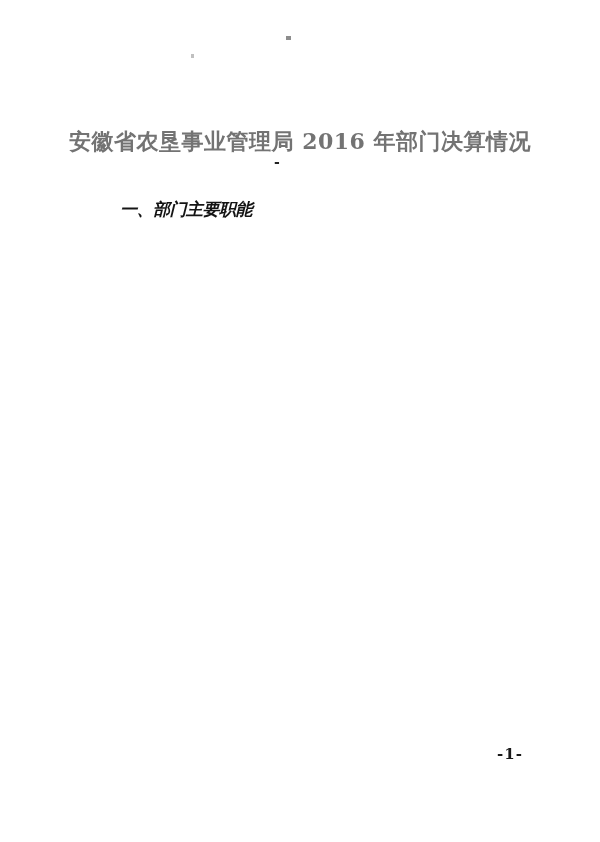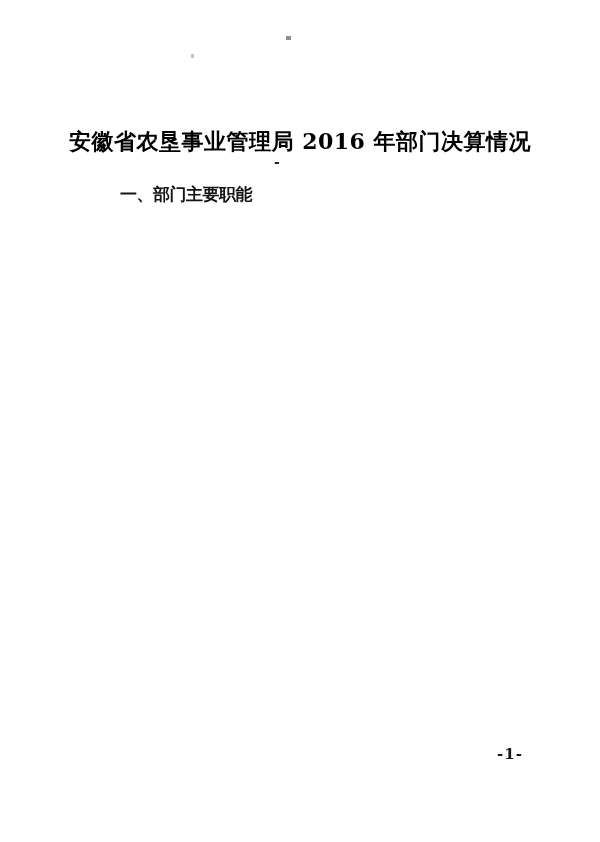--- a/index.html
+++ b/index.html
@@ -16,42 +16,43 @@
     font-family: "DejaVu Serif", "Liberation Serif", serif;
     color: #1a1a1a;
   }
   .title {
     margin: 128px 40px 0 40px;
     font-size: 22px;
     line-height: 26px;
     font-weight: bold;
     text-align: center;
     letter-spacing: 0.5px;
-    color: #000000;
+    color: #737373;
   }
   .title-dash {
     position: relative;
     left: -23px;
     margin-top: 2px;
     height: 14px;
     line-height: 12px;
     text-align: center;
     font-size: 14px;
     font-weight: bold;
     color: #222222;
   }
   .body-block {
-    margin-top: 10px;
+    margin-top: 25px;
     padding: 0 84px 0 86px;
     font-size: 16px;
     line-height: 29px;
     letter-spacing: -0.5px;
     font-weight: bold;
     text-align: justify;
     color: #1c1c1c;
+    font-style: italic;
   }
   .section-heading {
     margin: 0;
     font-size: 17px;
     line-height: 29px;
     font-weight: bold;
     text-indent: 2em;
     color: #141414;
   }
   .body-block p {

